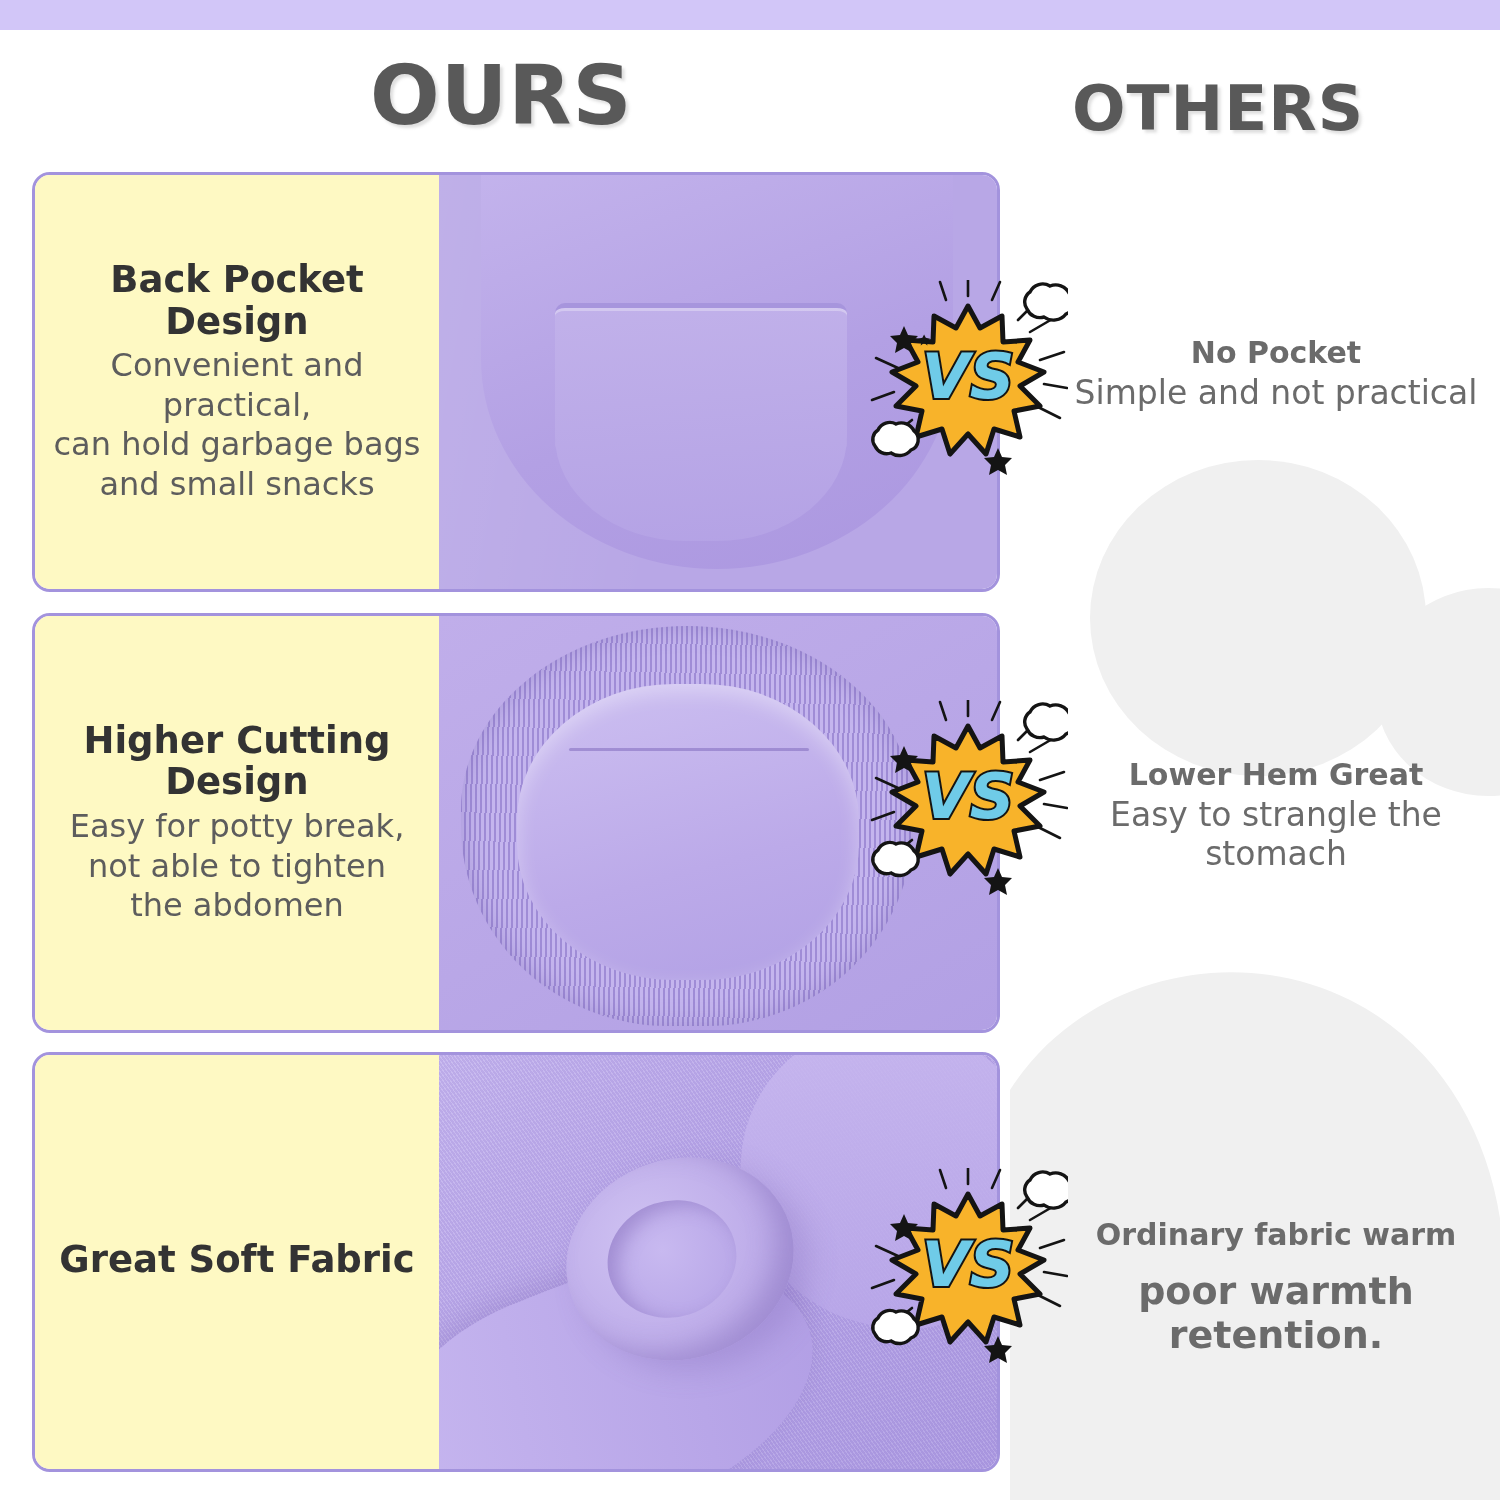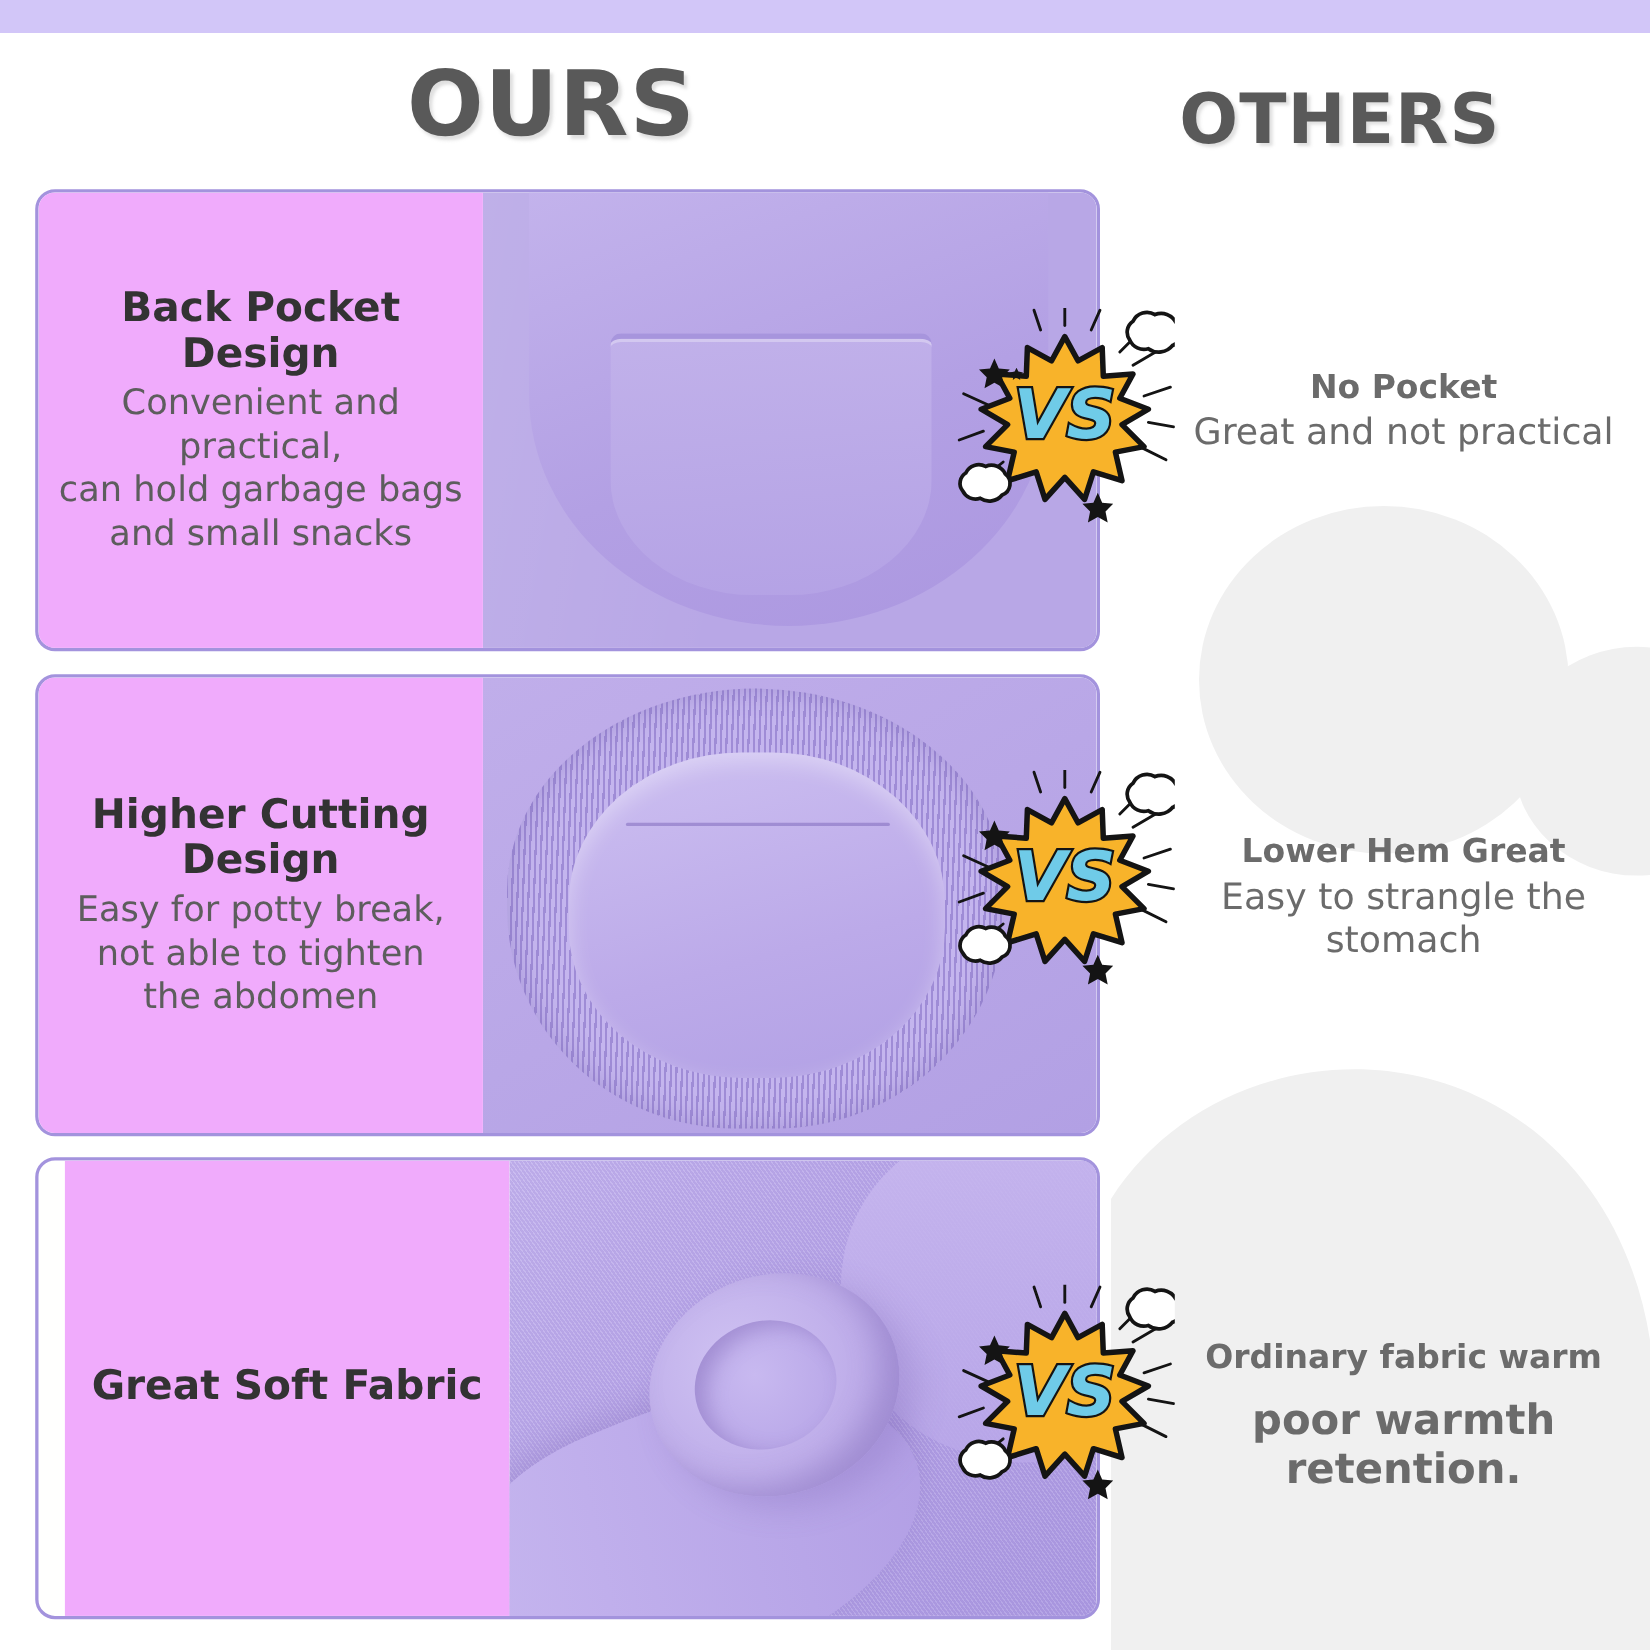--- a/index.html
+++ b/index.html
@@ -68,41 +68,41 @@
     left: 32px;
     width: 968px;
     border: 3px solid #a393dd;
     border-radius: 18px;
     background: #fffffe;
     overflow: hidden;
     z-index: 2;
   }
   #card-1 { top: 172px;  height: 420px; }
   #card-2 { top: 613px;  height: 420px; }
-  #card-3 { top: 1052px; height: 420px; padding-left: 24px; }
+  #card-3 { top: 1052px; height: 420px; }
 
   .card-inner {
     position: relative;
     width: 100%;
     height: 100%;
     display: flex;
   }
 
   .card-text {
     width: 404px;
     flex: 0 0 404px;
     display: flex;
     flex-direction: column;
     justify-content: center;
     align-items: center;
     padding: 0 12px;
     text-align: center;
     position: relative;
     z-index: 2;
-    background: #f0abfc;
+    background: #fef9c3;
   }
 
   .card-title {
     font-size: 37px;
     font-weight: bold;
     color: #333333;
     line-height: 1.12;
     margin-bottom: 4px;
     font-family: "DejaVu Sans", sans-serif;
   }
@@ -422,21 +422,21 @@
              a15 15 0 0 1 -20 3 a13 13 0 0 1 -16 -7 a11 11 0 0 1 3 -16 Z"></path>
   </g>
   <g fill="#141414">
     <path d="M36 46 l4 9 10 1 -7 7 2 10 -9 -5 -9 5 2 -10 -7 -7 10 -1 Z"></path>
     <path d="M130 168 l4 9 10 1 -7 7 2 10 -9 -5 -9 5 2 -10 -7 -7 10 -1 Z"></path>
   </g>
 </svg>
 
 <div class="other-block" id="other-1">
   <div class="other-title">No Pocket</div>
-  <div class="other-desc">Great and not practical</div>
+  <div class="other-desc">Simple and not practical</div>
 </div>
 
 <div class="other-block" id="other-2">
   <div class="other-title">Lower Hem Great</div>
   <div class="other-desc">Easy to strangle the<br>stomach</div>
 </div>
 
 <div class="other-block" id="other-3">
   <div class="other-title">Ordinary fabric warm</div>
   <div class="other-desc bold">poor warmth<br>retention.</div>

